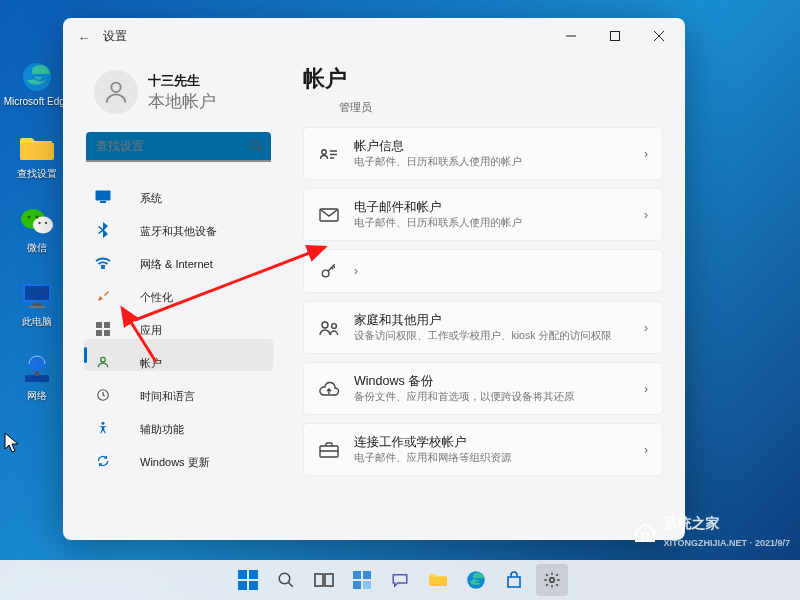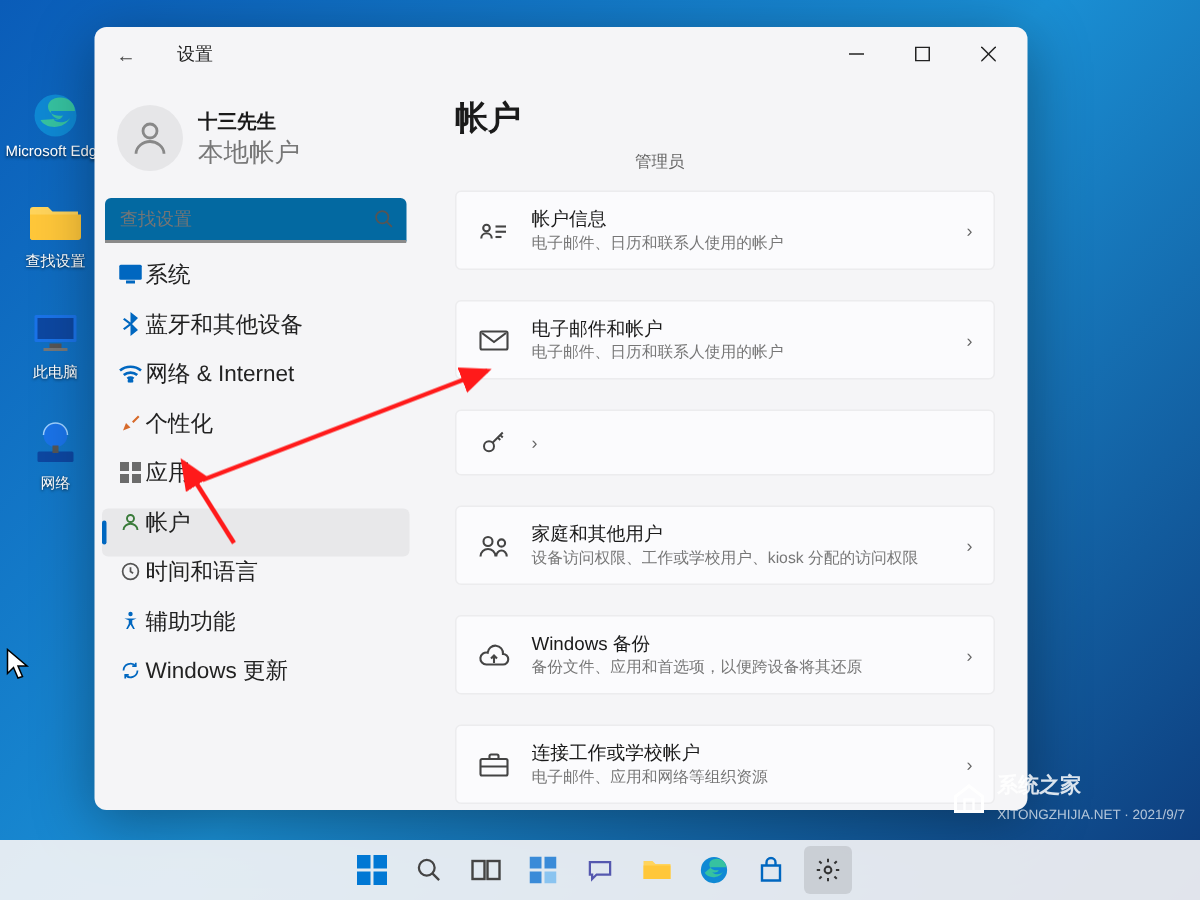--- a/index.html
+++ b/index.html
@@ -8,64 +8,64 @@
   
   .desktop-icons { position: absolute; left: 8px; top: 60px; display: flex; flex-direction: column; gap: 24px; }
   .desktop-icon { display: flex; flex-direction: column; align-items: center; gap: 2px; cursor: pointer; width: 58px; }
   .desktop-icon .ico { width: 34px; height: 34px; display: flex; align-items: center; justify-content: center; }
   .desktop-icon .lbl { font-size: 10px; color: #fff; text-align: center; text-shadow: 0 1px 2px rgba(0,0,0,.7); white-space: nowrap; }
   
   
   .settings-window { position: absolute; left: 63px; top: 18px; right: 115px; bottom: 60px; background: #f5f5f7; border-radius: 8px; box-shadow: 0 8px 40px rgba(0,0,0,.35); display: flex; flex-direction: column; overflow: hidden; }
   .titlebar { display: flex; align-items: center; height: 36px; padding: 0 4px; }
   .titlebar .back { width: 34px; height: 34px; display: flex; align-items: center; justify-content: center; cursor: pointer; font-size: 13px; color: #444; }
-  .titlebar .title { font-size: 12px; color: #222; margin-left: 17px; }
+  .titlebar .title { font-size: 12px; color: #222; margin-left: 2px; }
   .titlebar .spacer { flex: 1; }
   .win-controls { display: flex; }
   .win-btn { width: 44px; height: 36px; display: flex; align-items: center; justify-content: center; cursor: pointer; font-size: 10px; color: #222; }
   
   .body { display: flex; flex: 1; overflow: hidden; }
   
   
-  .sidebar { width: 218px; padding: 4px 8px 8px 5px; display: flex; flex-direction: column; gap: 2px; overflow-y: auto; }
+  .sidebar { width: 218px; padding: 4px 8px 8px 21px; display: flex; flex-direction: column; gap: 2px; overflow-y: auto; }
   .user-block { display: flex; align-items: center; gap: 10px; padding: 12px 10px 14px 10px; }
   .avatar { width: 44px; height: 44px; border-radius: 50%; background: #e6e6e8; display: flex; align-items: center; justify-content: center; color: #777; }
   .user-text .name { font-size: 13px; font-weight: 600; color: #1a1a1a; }
   .user-text .type { font-size: 17px; color: #777; font-family: Liberation Serif, serif; }
   .search-wrap { position: relative; margin: 2px 2px 10px 2px; }
   .search-input { width: 100%; height: 30px; border: none; border-bottom: 2px solid #8a8a8a; background: #0369a1; border-radius: 4px 4px 0 0; padding: 0 32px 0 10px; font-size: 12px; outline: none; }
   .search-wrap .sico { position: absolute; right: 8px; top: 7px; color: #555; }
   .nav { display: flex; flex-direction: column; gap: 1px; }
-  .nav-item { display: flex; align-items: flex-start; gap: 1px; height: 32px; padding: 0 10px; border-radius: 4px; cursor: pointer; font-size: 15px; color: #222; }
+  .nav-item { display: flex; align-items: flex-end; gap: 28px; height: 32px; padding: 0 10px; border-radius: 4px; cursor: pointer; font-size: 11px; color: #222; }
   .nav-item.active { background: #e8e8ea; position: relative; }
   .nav-item.active:before { content:""; position:absolute; left:0; top:8px; bottom:8px; width:3px; background:#0067c0; border-radius:2px; }
   .nav-item .nico { width: 18px; height: 18px; display: flex; align-items: center; justify-content: center; }
   
   
   .main { flex: 1; padding: 10px 22px 12px 22px; display: flex; flex-direction: column; overflow-y: auto; }
   .main-header { display: flex; align-items: baseline; gap: 28px; margin-bottom: 6px; }
   .main-title { font-size: 22px; font-weight: 600; color: #1a1a1a; }
-  .main-sub { font-size: 11px; color: #666; margin-left: 120px; margin-bottom: 12px;}
-  .cards { display: flex; flex-direction: column; gap: 20px; }
+  .main-sub { font-size: 11px; color: #666; margin-left: 36px; margin-bottom: 12px;}
+  .cards { display: flex; flex-direction: column; gap: 8px; }
   .card { background: #fbfbfd; border:1px solid #ececee; border-radius: 4px; padding: 10px 14px; display: flex; align-items: center; gap: 14px; cursor: pointer; }
   .card .cico { width: 22px; height: 22px; color: #444; display:flex;align-items:center;justify-content:center;}
   .card .ctext { flex: 1; }
   .card .ctitle { font-size: 12.5px; color: #1a1a1a; }
   .card .cdesc { font-size: 10.5px; color: #777; }
   .card .chev { color: #666; font-size: 12px; }
 
   
   .arrow { position: absolute; pointer-events: none; }
   
   
   .taskbar { position: absolute; left: 0; right: 0; bottom: 0; height: 40px; background: rgba(243,243,245,.92); display: flex; align-items: center; justify-content: center; gap: 6px; }
   .tb-item { width: 32px; height: 32px; display: flex; align-items: center; justify-content: center; border-radius: 4px; cursor: pointer; }
   
   .watermark { position: absolute; right: 10px; bottom: 51px; color: rgba(255,255,255,.85); font-size: 14px; font-weight: 600; display:flex;align-items:center;gap:6px;}
-  .watermark small { font-size: 9px; opacity:.8; font-weight:400;}
+  .watermark small { font-size: 9px; opacity:.8; font-weight:700;}
   
   .cursor { position: absolute; left: 4px; top: 432px; }
 </style>
 </head>
 <body>
 
 <div class="desktop-icons">
   <div class="desktop-icon">
     <div class="ico">
         <svg width="32" height="32" viewBox="0 0 32 32">
@@ -76,20 +76,33 @@
     <span class="lbl">Microsoft Edge</span>
   </div>
   <div class="desktop-icon">
     <div class="ico">
         <svg width="34" height="28" viewBox="0 0 34 28">
           <path d="M2 4h10l3 3h17v17a2 2 0 0 1-2 2H2a2 2 0 0 1-2-2V6a2 2 0 0 1 2-2z" fill="#ffd45c"></path>
           <path d="M0 9h34v15a2 2 0 0 1-2 2H2a2 2 0 0 1-2-2z" fill="#ffc73a"></path>
         </svg>
       </div>
     <span class="lbl">查找设置</span>
+  </div>
+  <div class="desktop-icon">
+    <div class="ico">
+        <svg width="34" height="30" viewBox="0 0 34 30">
+          <ellipse cx="13" cy="12" rx="12" ry="10" fill="#2dc100"></ellipse>
+          <ellipse cx="23" cy="18" rx="10" ry="8.5" fill="#fafafa"></ellipse>
+          <circle cx="9" cy="10" r="1.6" fill="#19660c"></circle>
+          <circle cx="17" cy="10" r="1.6" fill="#19660c"></circle>
+          <circle cx="19.5" cy="16" r="1.2" fill="#555"></circle>
+          <circle cx="26" cy="16" r="1.2" fill="#555"></circle>
+        </svg>
+      </div>
+    <span class="lbl">微信</span>
   </div>
   <div class="desktop-icon">
     <div class="ico">
         <svg width="34" height="30" viewBox="0 0 34 30">
           <rect x="3" y="3" width="28" height="18" rx="1" fill="#1a73e8"></rect>
           <rect x="5" y="5" width="24" height="14" fill="#0d47a1"></rect>
           <rect x="13" y="22" width="8" height="3" fill="#555"></rect>
           <rect x="9" y="25" width="16" height="2" fill="#777"></rect>
         </svg>
       </div>

